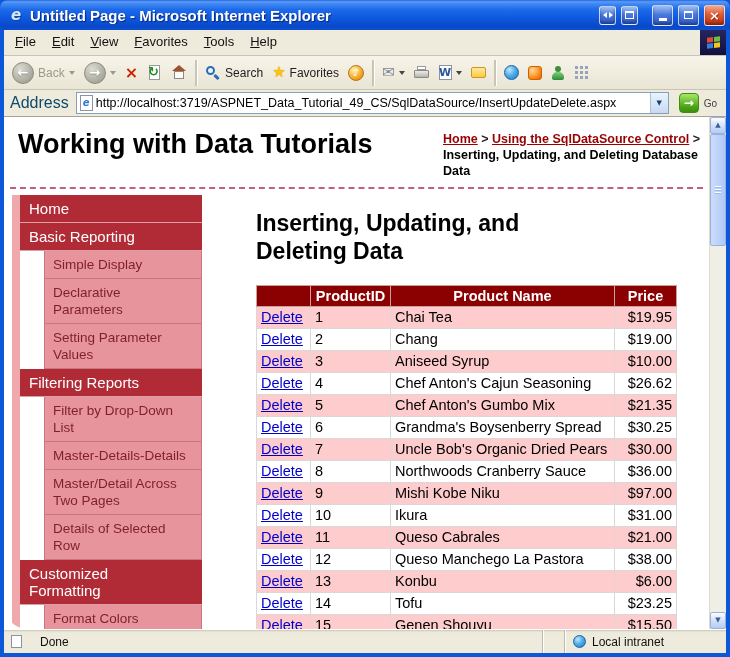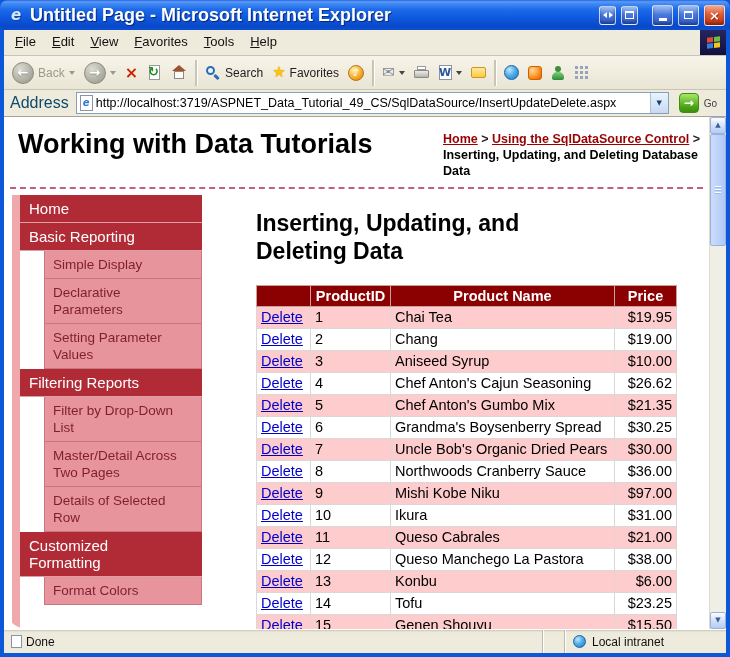--- a/index.html
+++ b/index.html
@@ -10,21 +10,21 @@
   .window { width: 730px; height: 657px; display: flex; flex-direction: column; background: #0C58D8; }
 
   
   .titlebar {
     height: 30px; flex: none; display: flex; align-items: center; gap: 5px;
     padding: 0 5px 0 7px; border-radius: 8px 8px 0 0;
     background: linear-gradient(180deg,#2066E9 0%,#5E99F4 6%,#3F88F1 13%,#1D6AEA 32%,#0D57DE 62%,#0948C8 88%,#0A50D2 100%);
   }
   .ie-icon { width: 18px; height: 17px; display: flex; align-items: center; justify-content: center; }
   .ie-e { font-size: 15px; font-weight: bold; font-style: italic; color: #CFE8FF; text-shadow: 0 0 2px #1A4FAA, 1px 1px 0 #164099; }
-  .title-text { flex: 1; color: #fff; font-weight: bold; font-size: 18px; white-space: nowrap; overflow: hidden; text-shadow: 1px 1px 1px rgba(0,0,40,.55); }
+  .title-text { flex: 1; color: #fff; font-weight: bold; font-size: 15px; white-space: nowrap; overflow: hidden; text-shadow: 1px 1px 1px rgba(0,0,40,.55); }
   .winbtn {
     width: 21px; height: 21px; flex: none; border-radius: 3px; border: 1px solid rgba(255,255,255,.7);
     display: flex; align-items: center; justify-content: center; color: #fff;
     background: linear-gradient(180deg,#9FC0F5 0%,#4A79DD 45%,#2C58C2 100%);
     box-shadow: inset 0 -2px 3px rgba(0,0,40,.35);
   }
   .winbtn.small { width: 17px; height: 19px; }
   .winbtn.close { background: linear-gradient(180deg,#F3A98F 0%,#E2633C 40%,#C93C17 82%,#B5350F 100%); }
   .glyph-x { font-size: 13px; font-weight: bold; line-height: 1; text-shadow: 1px 1px 1px rgba(80,0,0,.5); }
   .glyph-min { width: 8px; height: 3px; background: #fff; margin-top: 8px; }
@@ -144,21 +144,21 @@
   .scrollbar { width: 17px; flex: none; display: flex; flex-direction: column; background: #F0EFE6; border-left: 1px solid #DEDBCC; }
   .sb-btn { height: 17px; flex: none; border: 1px solid #97B2DC; border-radius: 2px; background: linear-gradient(180deg,#FDFDFF,#D0DFF8 55%,#B4CBF0); display: flex; align-items: center; justify-content: center; }
   .sb-ar { font-size: 7px; color: #3B5E98; line-height: 1; }
   .sb-track { flex: 1; position: relative; }
   .sb-thumb { position: absolute; left: 0; right: 0; top: 0; height: 112px; border: 1px solid #96B2E0; border-radius: 2px; background: linear-gradient(90deg,#CDDDFC,#AFC8F5); }
   .sb-thumb::after { content: ""; position: absolute; left: 4px; right: 4px; top: 50%; margin-top: -4px; height: 8px;
     background: repeating-linear-gradient(180deg,#FFFFFF 0 1px,#9FB8E8 1px 2px,rgba(0,0,0,0) 2px 3px); }
 
   
   .statusbar { height: 24px; flex: none; display: flex; align-items: center; background: #EEEBDC; border-top: 1px solid #fff; box-shadow: inset 0 2px 2px -1px #C9C5B6; font-size: 12px; color: #111; }
-  .status-left { flex: 1; display: flex; align-items: center; gap: 4px; padding-left: 7px; min-width: 0; }
+  .status-left { flex: 1; display: flex; align-items: center; gap: 18px; padding-left: 7px; min-width: 0; }
   .sdoc { width: 11px; height: 13px; background: #fff; border: 1px solid #8A93A8; flex: none; }
   .status-panel { height: 100%; display: flex; align-items: center; border-left: 1px solid #BDB9A8; box-shadow: inset 1px 0 0 #fff; }
   .spacer-panel { width: 22px; }
   .zone-panel { width: 162px; gap: 6px; padding-left: 8px; }
   .zone-ic { width: 13px; height: 13px; flex: none; border-radius: 50%; background: radial-gradient(circle at 35% 30%, #BFE9FF 0%, #52AEE8 45%, #1E78C8 100%); border: 1px solid #1663A8; }
 </style>
 </head>
 <body>
 
 <div class="window">
@@ -324,20 +324,21 @@
         <div class="page-body">
           <nav class="sidebar">
 
           <a class="nav-item main">Home</a>
               <a class="nav-item main">Basic Reporting</a>
               <a class="nav-item sub">Simple Display</a>
               <a class="nav-item sub">Declarative Parameters</a>
               <a class="nav-item sub">Setting Parameter Values</a>
               <a class="nav-item main">Filtering Reports</a>
               <a class="nav-item sub">Filter by Drop-Down List</a>
+              <a class="nav-item sub">Master-Details-Details</a>
               <a class="nav-item sub">Master/Detail Across Two Pages</a>
               <a class="nav-item sub">Details of Selected Row</a>
               <a class="nav-item main">Customized Formatting</a>
               <a class="nav-item sub">Format Colors</a>
             </nav>
           <div class="main">
             <h2 class="heading">Inserting, Updating, and Deleting Data</h2>
             <table class="grid">
               <thead>
                 <tr>

